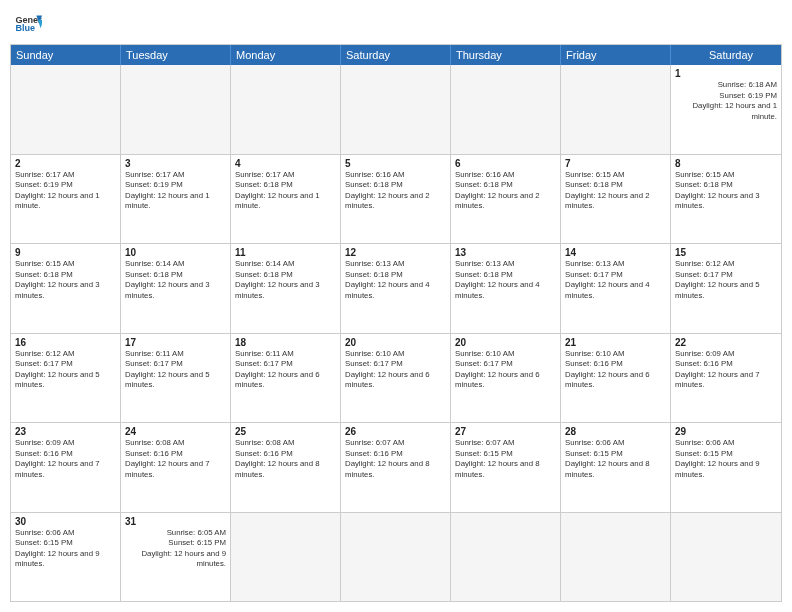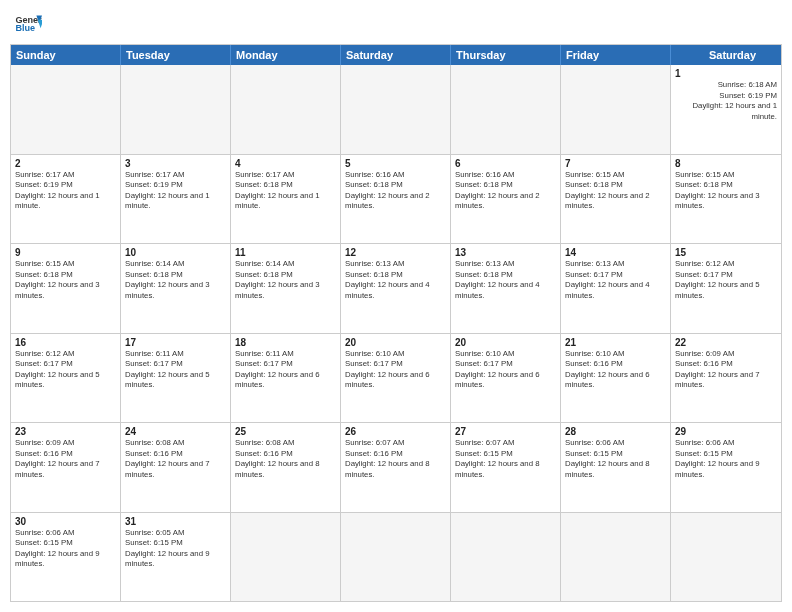--- a/index.html
+++ b/index.html
@@ -52,21 +52,21 @@
       flex-direction: column;
     }
     .cal-header {
       display: grid;
       grid-template-columns: repeat(7, 1fr);
       background: #2a6db5;
     }
     .cal-header-cell {
       color: #fff;
       font-size: 11px;
-      font-weight: bold;
+      font-weight: normal;
       padding: 4px 5px;
       text-align: left;
       border-right: 1px solid #4a8dd5;
     }
     .cal-header-cell:last-child { border-right: none; margin-left: 33px; }
     .cal-body {
       flex: 1;
       display: flex;
       flex-direction: column;
     }
@@ -324,21 +324,21 @@
         </div>
         <div class="cal-row">
           <div class="cal-cell">
             <span class="day-num">30</span>
             <div class="cell-text" style="white-space: pre-line;">Sunrise: 6:06 AM
 Sunset: 6:15 PM
 Daylight: 12 hours and 9 minutes.</div>
           </div>
           <div class="cal-cell">
             <span class="day-num">31</span>
-            <div class="cell-text" style="white-space: pre-line;">Sunrise: 6:05 AM
+            <div class="cell-text" style="white-space: pre-line; text-align: right;">Sunrise: 6:05 AM
 Sunset: 6:15 PM
 Daylight: 12 hours and 9 minutes.</div>
           </div>
           <div class="cal-cell empty"></div>
           <div class="cal-cell empty"></div>
           <div class="cal-cell empty"></div>
           <div class="cal-cell empty"></div>
           <div class="cal-cell empty"></div>
         </div>
       </div>

